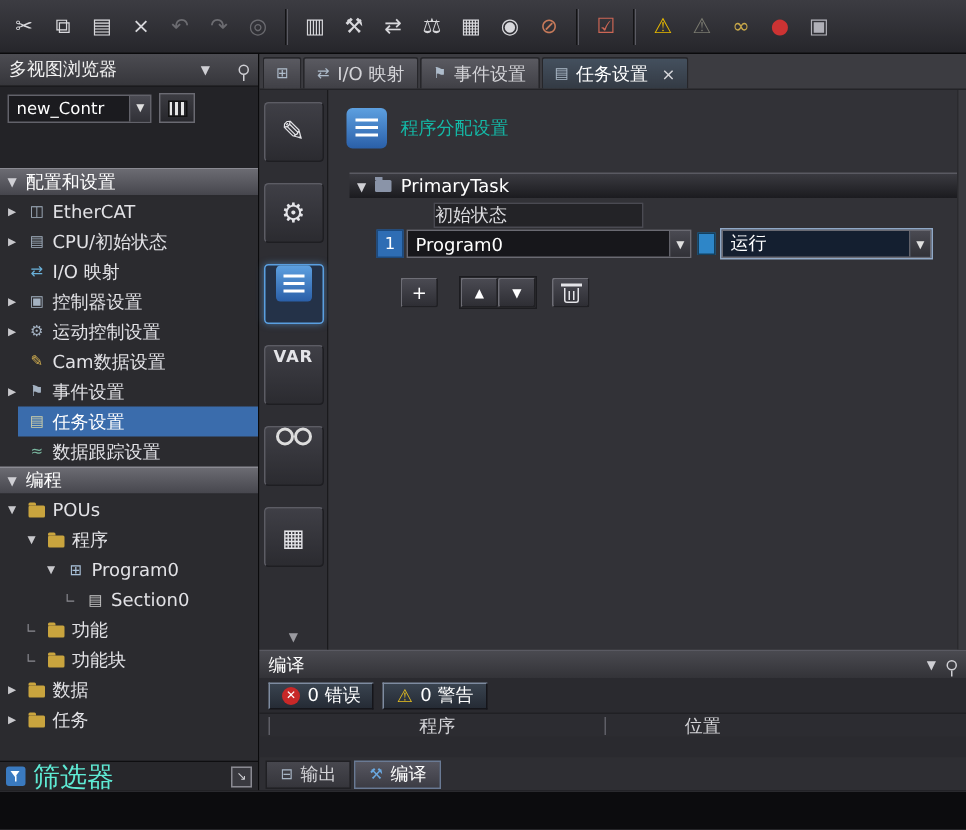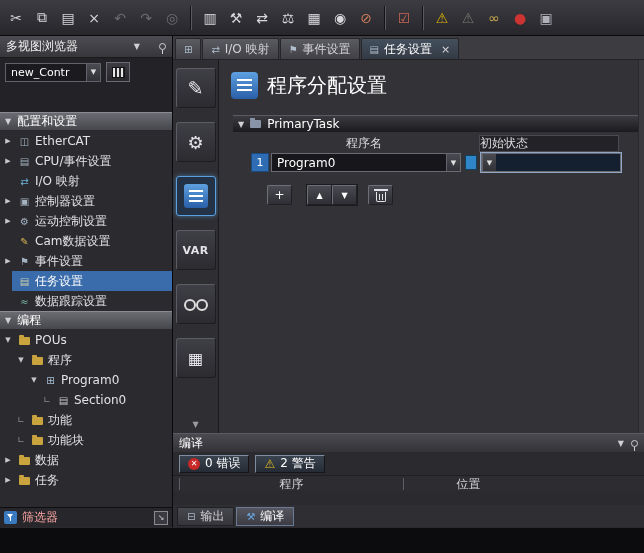--- a/index.html
+++ b/index.html
@@ -33,52 +33,52 @@
   .texp{width:12px;flex:none;text-align:center;font-size:7px;color:#c8c8cc}
   .texp.corner{font-size:9px;color:#8a8a90}
   .ticon{width:13px;flex:none;display:flex;align-items:center;justify-content:center;font-size:10px;color:#a4b2c2}
   .ti-folder{width:11px;height:8px;flex:none;background:#c9a43e;border-radius:1px;position:relative;margin:2px 1px 0 1px}
   .ti-folder::before{content:"";position:absolute;top:-2px;left:0;width:5px;height:2px;background:#c9a43e;border-radius:1px 1px 0 0}
   .tlabel{font-size:12px}
   .filter-row{height:20px;flex:none;display:flex;align-items:center;gap:5px;padding:0 4px;background:#27272b;border-top:1px solid #0e0e10}
   .filter-icon{width:13px;height:13px;background:#3a7ac0;border-radius:2px;position:relative;flex:none}
   .filter-icon::before{content:"";position:absolute;left:3px;top:3px;border-left:3.5px solid transparent;border-right:3.5px solid transparent;border-top:4px solid #fff}
   .filter-icon::after{content:"";position:absolute;left:6px;top:6px;width:1px;height:4px;background:#fff}
-  .filter-label{flex:1;font-size:12px;color:#fca5a5}
+  .filter-label{flex:1;font-size:18px;color:#5eead4}
   .grip-box{width:14px;height:14px;border:1px solid #8a8a92;background:#3a3a40;display:flex;align-items:center;justify-content:center;font-size:8px;color:#d0d0d4}
 
   
   .main{position:absolute;left:173px;top:36px;right:0;bottom:26px;display:flex;flex-direction:column;background:#323237}
   .tabbar{height:24px;flex:none;display:flex;align-items:flex-end;gap:1px;padding:2px 0 0 2px;background:#3c3c41;border-bottom:1px solid #232327}
   .tab{height:21px;display:flex;align-items:center;gap:5px;padding:0 8px;background:linear-gradient(#5a5a61,#404046);border:1px solid #26262a;border-bottom:none;border-radius:2px 2px 0 0;color:#d4d4d8;white-space:nowrap}
   .tab.active{background:linear-gradient(#44505e,#333a44);color:#fff}
   .tabicon{font-size:10px;color:#aebccb}
   .tabclose{margin-left:4px;font-size:11px;color:#d8d8dc}
   .content-row{flex:1;display:flex;min-height:0}
   .vtb{width:46px;flex:none;background:#2e2e33;border-right:1px solid #1a1a1d;display:flex;flex-direction:column;align-items:center;padding-top:8px;gap:14px;position:relative}
-  .vbtn{width:40px;height:40px;flex:none;display:flex;align-items:center;justify-content:center;background:linear-gradient(#3f3f46,#2b2b30);border:1px solid;border-color:#5c5c64 #1e1e22 #1e1e22 #5c5c64;border-radius:3px;color:#e4e4e8}
+  .vbtn{width:40px;height:40px;flex:none;display:flex;justify-content:center;background:linear-gradient(#3f3f46,#2b2b30);border:1px solid;border-color:#5c5c64 #1e1e22 #1e1e22 #5c5c64;border-radius:3px;color:#e4e4e8}
   .vbtn.active{border-color:#5a9fe0;background:#243248;box-shadow:0 0 5px rgba(90,159,224,.6)}
   .vbtn .var-label{font-size:11px;font-weight:bold;letter-spacing:.5px}
   .vi{display:flex;align-items:center;justify-content:center}
   .vi-edit::before{content:"✎";font-size:19px}
   .vi-config::before{content:"⚙";font-size:18px}
   .vi-task{width:24px;height:24px;border-radius:3px;background:linear-gradient(#5da0e0,#2a5fa8);position:relative}
   .vi-task::before{content:"";position:absolute;left:5px;right:5px;top:6px;height:2px;background:#fff;box-shadow:0 5px 0 #fff,0 10px 0 #fff}
   .vi-watch{width:24px;height:11px;position:relative}
   .vi-watch::before{content:"";position:absolute;left:0;top:0;width:8px;height:8px;border:2px solid #ddd;border-radius:50%}
   .vi-watch::after{content:"";position:absolute;right:0;top:0;width:8px;height:8px;border:2px solid #ddd;border-radius:50%}
   .vi-xref::before{content:"▦";font-size:16px}
   .vscroll-arrow{position:absolute;bottom:4px;left:50%;transform:translateX(-50%);font-size:8px;color:#9a9aa0}
   .content{flex:1;position:relative;background:#323237;min-width:0;overflow:hidden}
   .rtrack{position:absolute;right:0;top:0;bottom:0;width:6px;background:#3a3a3f;border-left:1px solid #2a2a2e}
 
   .page-title{display:flex;align-items:center;gap:9px;margin:12px 0 0 12px}
   .title-icon{width:27px;height:27px;border-radius:4px;background:linear-gradient(#5da0e0,#2a5fa8);position:relative;flex:none}
   .title-icon::before{content:"";position:absolute;left:6px;right:6px;top:7px;height:2px;background:#fff;box-shadow:0 5px 0 #fff,0 10px 0 #fff}
-  .title-text{font-size:20px;color:#ffffff}
+  .title-text{font-size:12px;color:#14b8a6}
 
   .group-bar{margin:16px 0 0 14px;height:17px;display:flex;align-items:center;gap:6px;padding-left:5px;background:linear-gradient(#3a3a40,#1b1b1f);border-top:1px solid #5a5a62;color:#fff}
   .mini-folder{width:11px;height:8px;background:#8a94a8;border-radius:1px;position:relative}
   .mini-folder::before{content:"";position:absolute;top:-2px;left:0;width:5px;height:2px;background:#8a94a8}
 
   .col-headers{display:flex;align-items:center;margin:3px 0 0 32px;height:17px;color:#dcdce0}
   .ch-spacer{width:18px}
   .ch-program{width:190px;text-align:center}
   .ch-gap1{width:4px}
   .ch-sq{width:12px}
@@ -177,21 +177,21 @@
         <span>配置和设置</span>
       </div>
       <div class="trow" style="padding-left: 2px;">
         <span class="texp">▶</span>
         <span class="ticon">◫</span>
         <span class="tlabel">EtherCAT</span>
       </div>
       <div class="trow" style="padding-left: 2px;">
         <span class="texp">▶</span>
         <span class="ticon">▤</span>
-        <span class="tlabel">CPU/事件设置</span>
+        <span class="tlabel">CPU/初始状态</span>
       </div>
       <div class="trow" style="padding-left: 2px;">
         <span class="texp"></span>
         <span class="ticon" style="color: rgb(106, 176, 216);">⇄</span>
         <span class="tlabel">I/O 映射</span>
       </div>
       <div class="trow" style="padding-left: 2px;">
         <span class="texp">▶</span>
         <span class="ticon">▣</span>
         <span class="tlabel">控制器设置</span>
@@ -319,35 +319,35 @@
         <span class="title-icon"></span>
         <span class="title-text">程序分配设置</span>
       </div>
       <div class="group-bar">
         <span class="mini">▼</span>
         <span class="mini-folder"></span>
         <span>PrimaryTask</span>
       </div>
       <div class="col-headers">
         <span class="ch-spacer"></span>
-        <span class="ch-program">程序名</span>
         <span class="ch-gap1"></span>
           <span class="ch-sq"></span>
           <span class="ch-gap2"></span>
         <span class="ch-state">初始状态</span>
       </div>
       <div class="rows">
           <div class="data-row">
             <div class="idx">1</div>
             <div class="combo program-combo">
               <span class="combo-text">Program0</span>
               <span class="ddbtn">▼</span>
             </div>
             <div class="blue-square"></div>
             <div class="combo state-combo">
+              <span class="combo-text">运行</span>
               <span class="ddbtn">▼</span>
             </div>
           </div>
         </div>
       <div class="btn-row">
         <span class="sqbtn">+</span>
         <span class="sp12"></span>
         <span class="pair">
           <span class="sqbtn">
               <span class="arrow">▲</span>
@@ -371,21 +371,21 @@
       <span class="mini">▼</span>
       <span class="pin-icon"></span>
     </div>
     <div class="bp-badges">
       <span class="badge">
         <span class="err-dot">✕</span>
         <span>0 错误</span>
       </span>
       <span class="badge">
         <span class="warn-tri">⚠</span>
-        <span>2 警告</span>
+        <span>0 警告</span>
       </span>
     </div>
     <div class="bp-cols">
         <span class="bp-col">程序</span>
         <span class="bp-col">位置</span>
       </div>
     <div class="bp-body"></div>
   </div>
 
   <div class="bottom-tabs">

